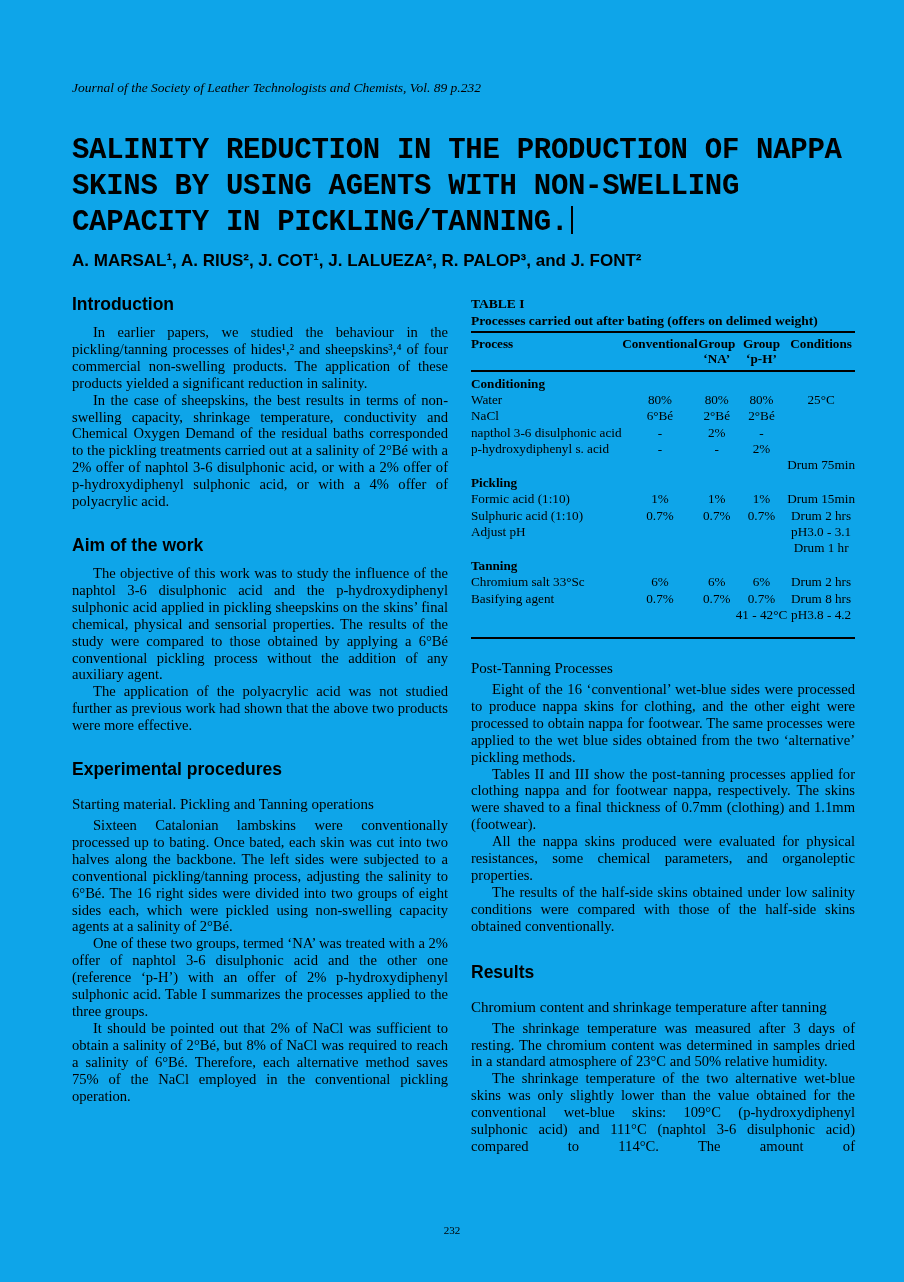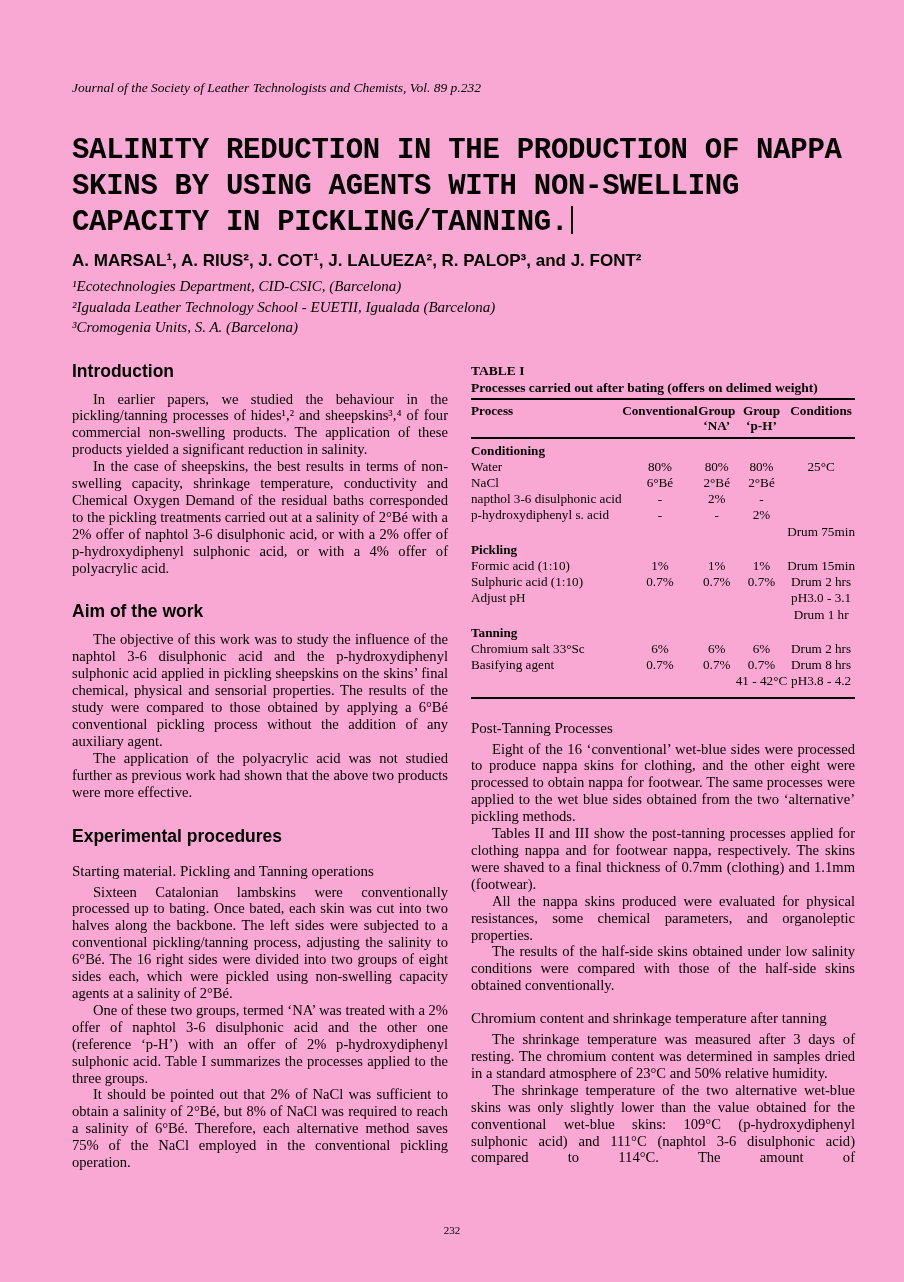--- a/index.html
+++ b/index.html
@@ -1,17 +1,17 @@
 <!DOCTYPE html>
 <html><head>
 <meta charset="utf-8">
 <style>
   html, body { margin:0; padding:0; background:#ffffff; }
   .page {
-    width:904px; height:1282px; position:relative; background:#f9a8d4;
+    width:904px; height:1282px; position:relative; background:#0ea5e9;
     color:#000; font-family:"Liberation Serif", serif; overflow:hidden;
   }
   .content { position:absolute; left:72px; top:0; width:783px; }
 
   .journal { margin-top:80px; font-style:italic; font-size:13.5px; line-height:16px; }
 
   .title {
     margin:37px 0 0 0; font-family:Liberation Mono, monospace; font-weight:bold;
     font-size:29px; line-height:36px; letter-spacing:-0.3px;
   }
@@ -36,41 +36,36 @@
   table { width:100%; border-collapse:collapse; margin-top:2px; font-size:13.2px; border-bottom:2.5px solid #000; }
   th {
     font-weight:bold; text-align:center; vertical-align:top; font-size:13.2px; line-height:15px;
     padding:3px 0 4px 0; border-top:2.5px solid #000; border-bottom:2.5px solid #000; white-space:nowrap;
   }
   th.lbl { text-align:left; }
   td { text-align:center; line-height:16.2px; padding:0; white-space:nowrap; }
   td.lbl { text-align:left; }
   tr.sec td { text-align:left; font-weight:bold; padding-top:2px; }
   tbody tr.frow td { padding-top:4px; }
-  tbody tr.lrow td { padding-bottom:7px; }
+  tbody tr.lrow td { padding-bottom:14px; }
 
   .pageno { position:absolute; top:1224px; left:0; width:904px; text-align:center; font-size:11px; }
 </style>
 </head>
 <body>
 
 <div class="page">
   <div class="content">
 
     <div class="journal">Journal of the Society of Leather Technologists and Chemists, Vol. 89 p.232</div>
 
     <h1 class="title"><span>SALINITY REDUCTION IN THE PRODUCTION OF NAPPA SKINS BY USING AGENTS WITH NON-SWELLING CAPACITY IN PICKLING/TANNING.</span><span class="caret"></span></h1>
 
     <div class="authors">A. MARSAL¹, A. RIUS², J. COT¹, J. LALUEZA², R. PALOP³, and J. FONT²</div>
 
-    <div class="affils">
-      <div>¹Ecotechnologies Department, CID-CSIC, (Barcelona)</div>
-      <div>²Igualada Leather Technology School - EUETII, Igualada (Barcelona)</div>
-      <div>³Cromogenia Units, S. A. (Barcelona)</div>
-    </div>
 
     <div class="columns">
 
       <div class="col-left">
         <h2 class="first">Introduction</h2>
         <p>In earlier papers, we studied the behaviour in the pickling/tanning processes of hides¹,² and sheepskins³,⁴ of four commercial non-swelling products. The application of these products yielded a significant reduction in salinity.</p>
         <p>In the case of sheepskins, the best results in terms of non-swelling capacity, shrinkage temperature, conductivity and Chemical Oxygen Demand of the residual baths corresponded to the pickling treatments carried out at a salinity of 2°Bé with a 2% offer of naphtol 3-6 disulphonic acid, or with a 2% offer of p-hydroxydiphenyl sulphonic acid, or with a 4% offer of polyacrylic acid.</p>
 
         <h2>Aim of the work</h2>
         <p>The objective of this work was to study the influence of the naphtol 3-6 disulphonic acid and the p-hydroxydiphenyl sulphonic acid applied in pickling sheepskins on the skins’ final chemical, physical and sensorial properties. The results of the study were compared to those obtained by applying a 6°Bé conventional pickling process without the addition of any auxiliary agent.</p>
@@ -208,20 +203,21 @@
             </tr>
           </tbody>
         </table>
 
         <h3 style="margin-top:20px;">Post-Tanning Processes</h3>
         <p>Eight of the 16 ‘conventional’ wet-blue sides were processed to produce nappa skins for clothing, and the other eight were processed to obtain nappa for footwear. The same processes were applied to the wet blue sides obtained from the two ‘alternative’ pickling methods.</p>
         <p>Tables II and III show the post-tanning processes applied for clothing nappa and for footwear nappa, respectively. The skins were shaved to a final thickness of 0.7mm (clothing) and 1.1mm (footwear).</p>
         <p>All the nappa skins produced were evaluated for physical resistances, some chemical parameters, and organoleptic properties.</p>
         <p>The results of the half-side skins obtained under low salinity conditions were compared with those of the half-side skins obtained conventionally.</p>
 
+        <h2 style="margin-top:27px;">Results</h2>
         <h3>Chromium content and shrinkage temperature after tanning</h3>
         <p>The shrinkage temperature was measured after 3 days of resting. The chromium content was determined in samples dried in a standard atmosphere of 23°C and 50% relative humidity.</p>
         <p class="cont">The shrinkage temperature of the two alternative wet-blue skins was only slightly lower than the value obtained for the conventional wet-blue skins: 109°C (p-hydroxydiphenyl sulphonic acid) and 111°C (naphtol 3-6 disulphonic acid) compared to 114°C. The amount of</p>
       </div>
 
     </div>
   </div>
 
   <div class="pageno">232</div>
 </div>

